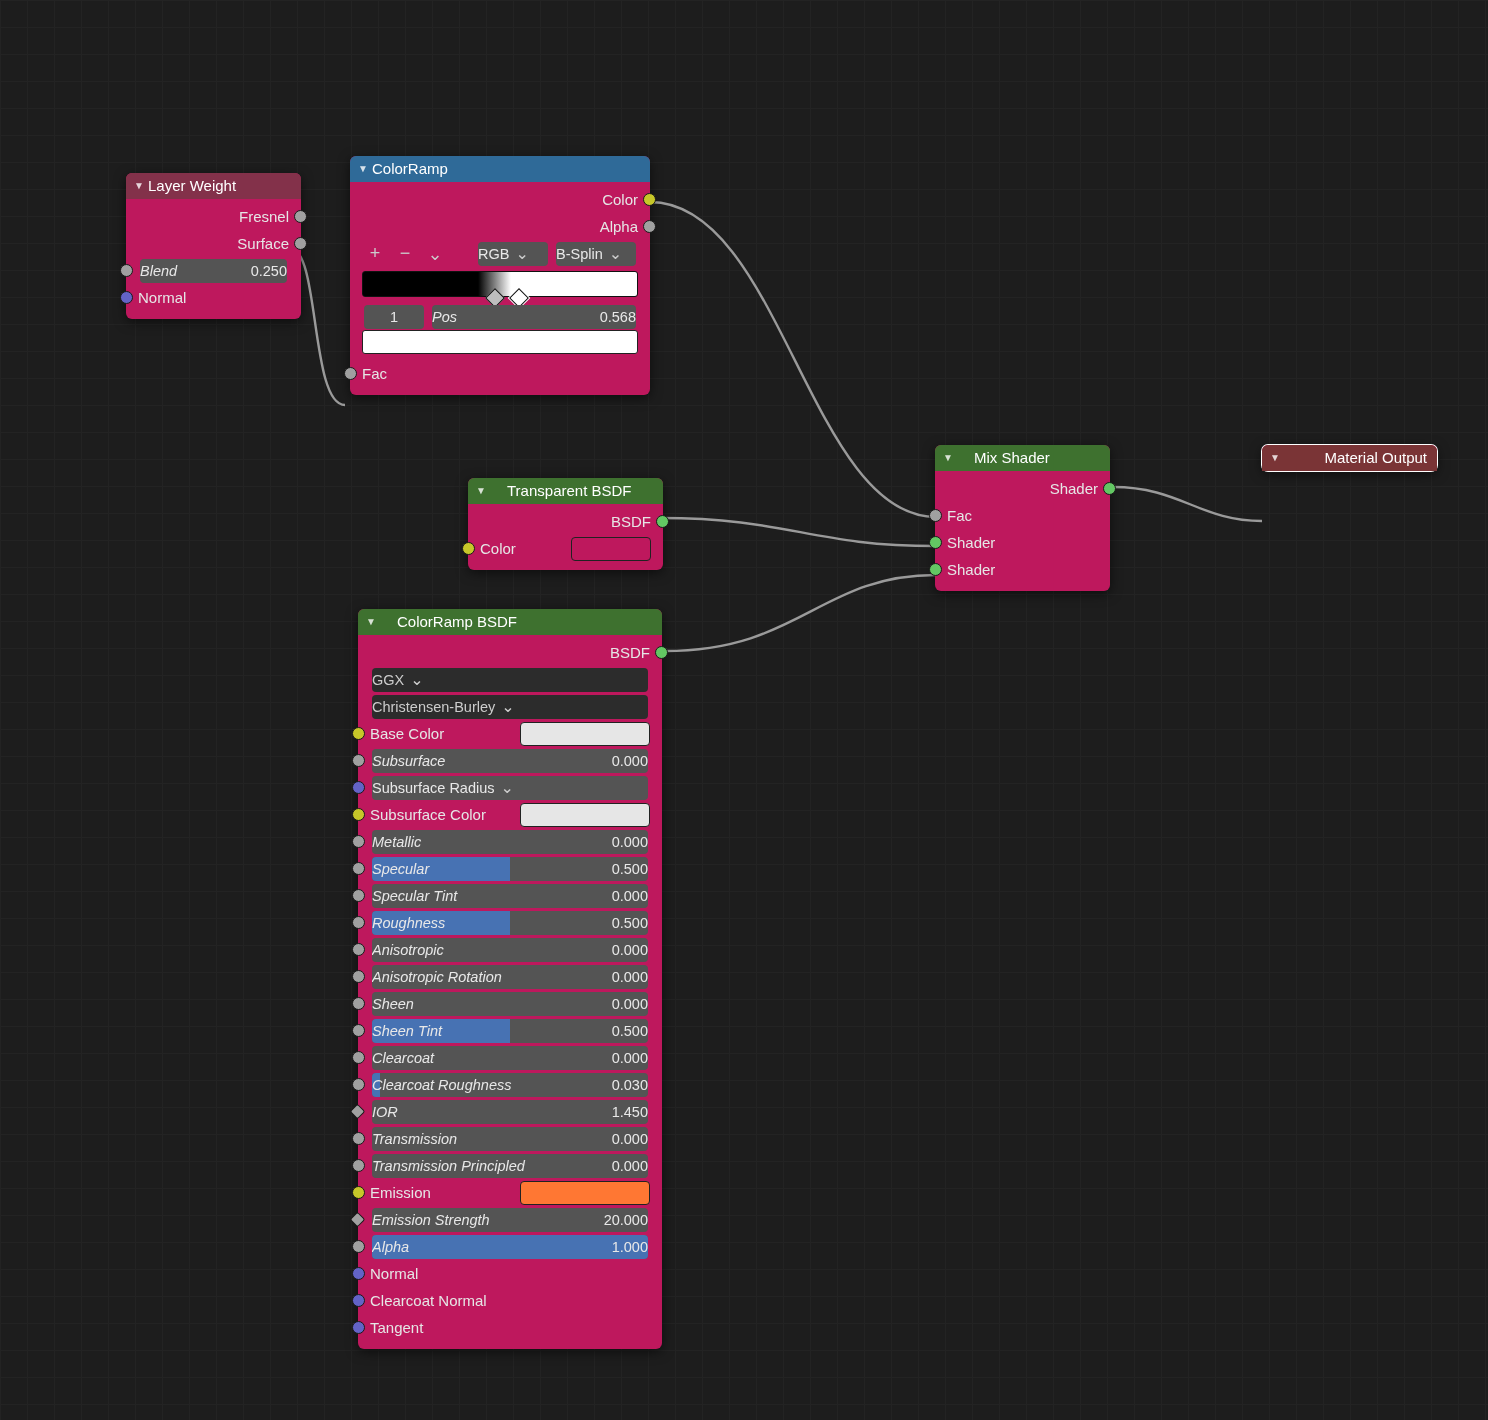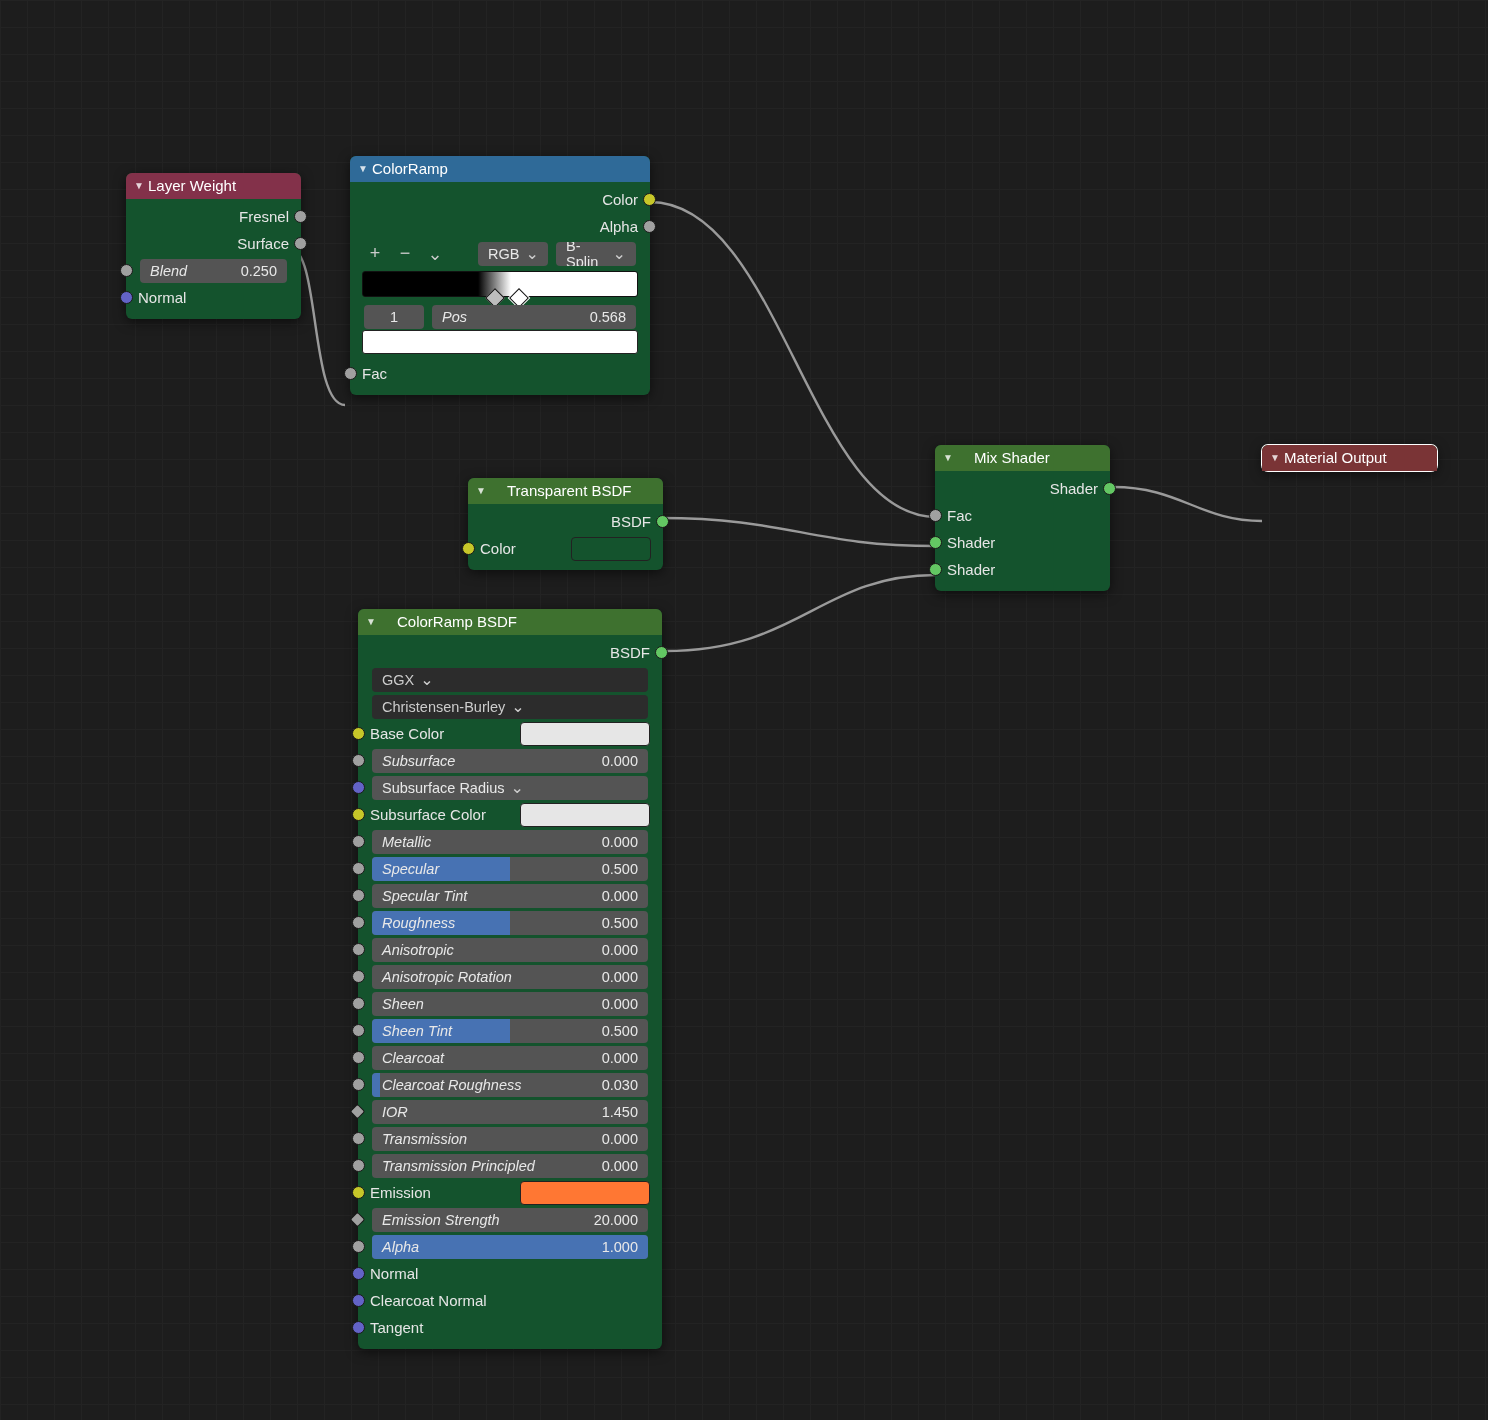--- a/index.html
+++ b/index.html
@@ -5,44 +5,44 @@
   * { box-sizing: border-box; margin: 0; padding: 0; font-family: -apple-system, BlinkMacSystemFont, "Segoe UI", sans-serif; }
   body { background: #1d1d1d; width: 1488px; height: 1420px; position: relative; overflow: hidden; }
   body::before {
     content: ""; position: absolute; inset: 0;
     background-image: linear-gradient(#232323 1px, transparent 1px), linear-gradient(90deg, #232323 1px, transparent 1px);
     background-size: 27px 27px;
     pointer-events: none;
   }
   svg.links { position: absolute; inset: 0; width: 1488px; height: 1420px; pointer-events: none; }
 
-  .node { position: absolute; background: #14532d; border-radius: 6px; box-shadow: 0 3px 12px rgba(0,0,0,.55); font-size: 15px; color: #d9d9d9; }
+  .node { position: absolute; background: #be185d; border-radius: 6px; box-shadow: 0 3px 12px rgba(0,0,0,.55); font-size: 15px; color: #d9d9d9; }
   .hdr { height: 26px; line-height: 26px; padding: 0 10px 0 22px; border-radius: 6px 6px 0 0; font-size: 15px; color: #fff; position: relative; cursor: default; }
   .hdr::before { content: "▼"; position: absolute; left: 8px; top: 0; font-size: 10px; line-height: 26px; color: rgba(255,255,255,.8);}
   .hdr.red    { background: #83314a; }
   .hdr.blue   { background: #2f6a98; }
   .hdr.green  { background: #3e712f; padding-left: 39px; }
-  .hdr.dkred  { background: #7a3436; }
+  .hdr.dkred  { background: #7a3436; text-align: right; }
 
   .body { padding: 4px 0 8px 0; }
   .row { position: relative; height: 27px; display: flex; align-items: center; padding: 0 12px; }
   .row.out { justify-content: flex-end; }
   .row.in  { justify-content: flex-start; }
   .lbl { font-size: 15px; color: #e6e6e6; white-space: nowrap; }
 
   .sock { position: absolute; width: 13px; height: 13px; border-radius: 50%; border: 1px solid #1a1a1a; }
   .sock.l { left: -6px; }
   .sock.r { right: -6px; }
   .sock.gray   { background: #a0a0a0; }
   .sock.yellow { background: #c7c729; }
   .sock.green  { background: #63c763; }
   .sock.purple { background: #6363c7; }
   .sock.diamond { border-radius: 2px; transform: rotate(45deg); width: 11px; height: 11px; }
 
-  .field { background: #545454; border-radius: 4px; height: 24px; display: flex; align-items: center; justify-content: space-between; padding: 0 10px; flex: 1; margin: 0 2px; color: #e8e8e8; font-size: 14.5px; position: relative; overflow: hidden;}
+  .field { background: #545454; border-radius: 4px; height: 24px; display: flex; align-items: center; justify-content: space-between; padding: 0 0; flex: 1; margin: 0 2px; color: #e8e8e8; font-size: 14.5px; position: relative; overflow: hidden;}
   .field.dark { background: #2c2c2c; color:#ccc; }
   .field .fill { position: absolute; left:0; top:0; bottom:0; background: #4772b3; }
   .field .txt-l { position: relative; z-index:1;font-style:italic; }
   .field .txt-r { position: relative; z-index:1; }
   .field.select::after { content:"⌄"; margin-left:6px; font-size:16px; color:#ccc;}
   .field.select { justify-content:flex-start; }
 
   .swatch { height: 24px; border-radius:4px; flex:1; border:1px solid #222; }
   .swatch.sm { width: 80px; flex: 0 0 80px; }
 

